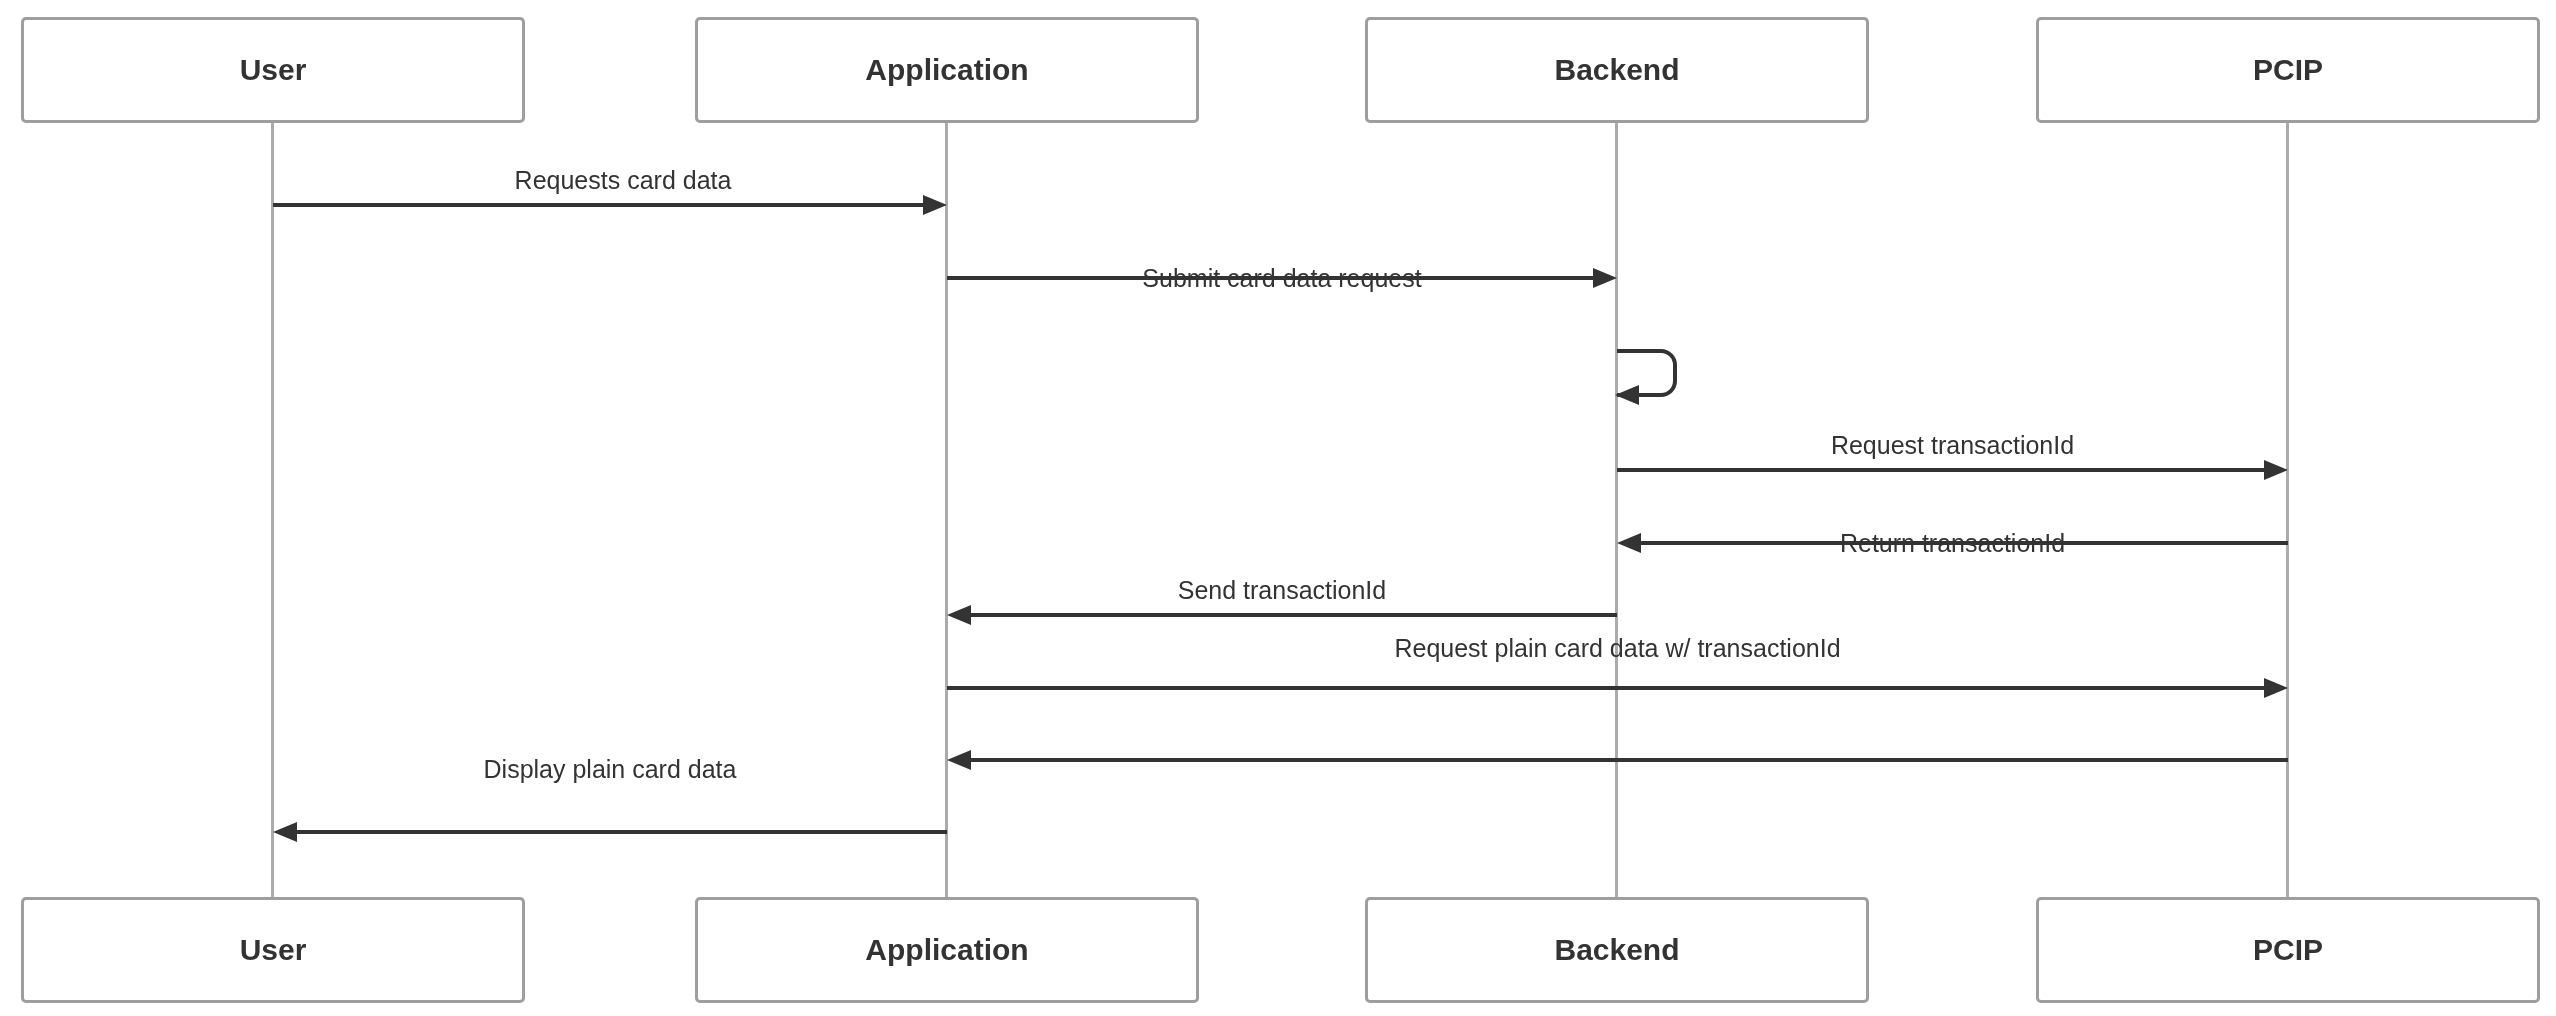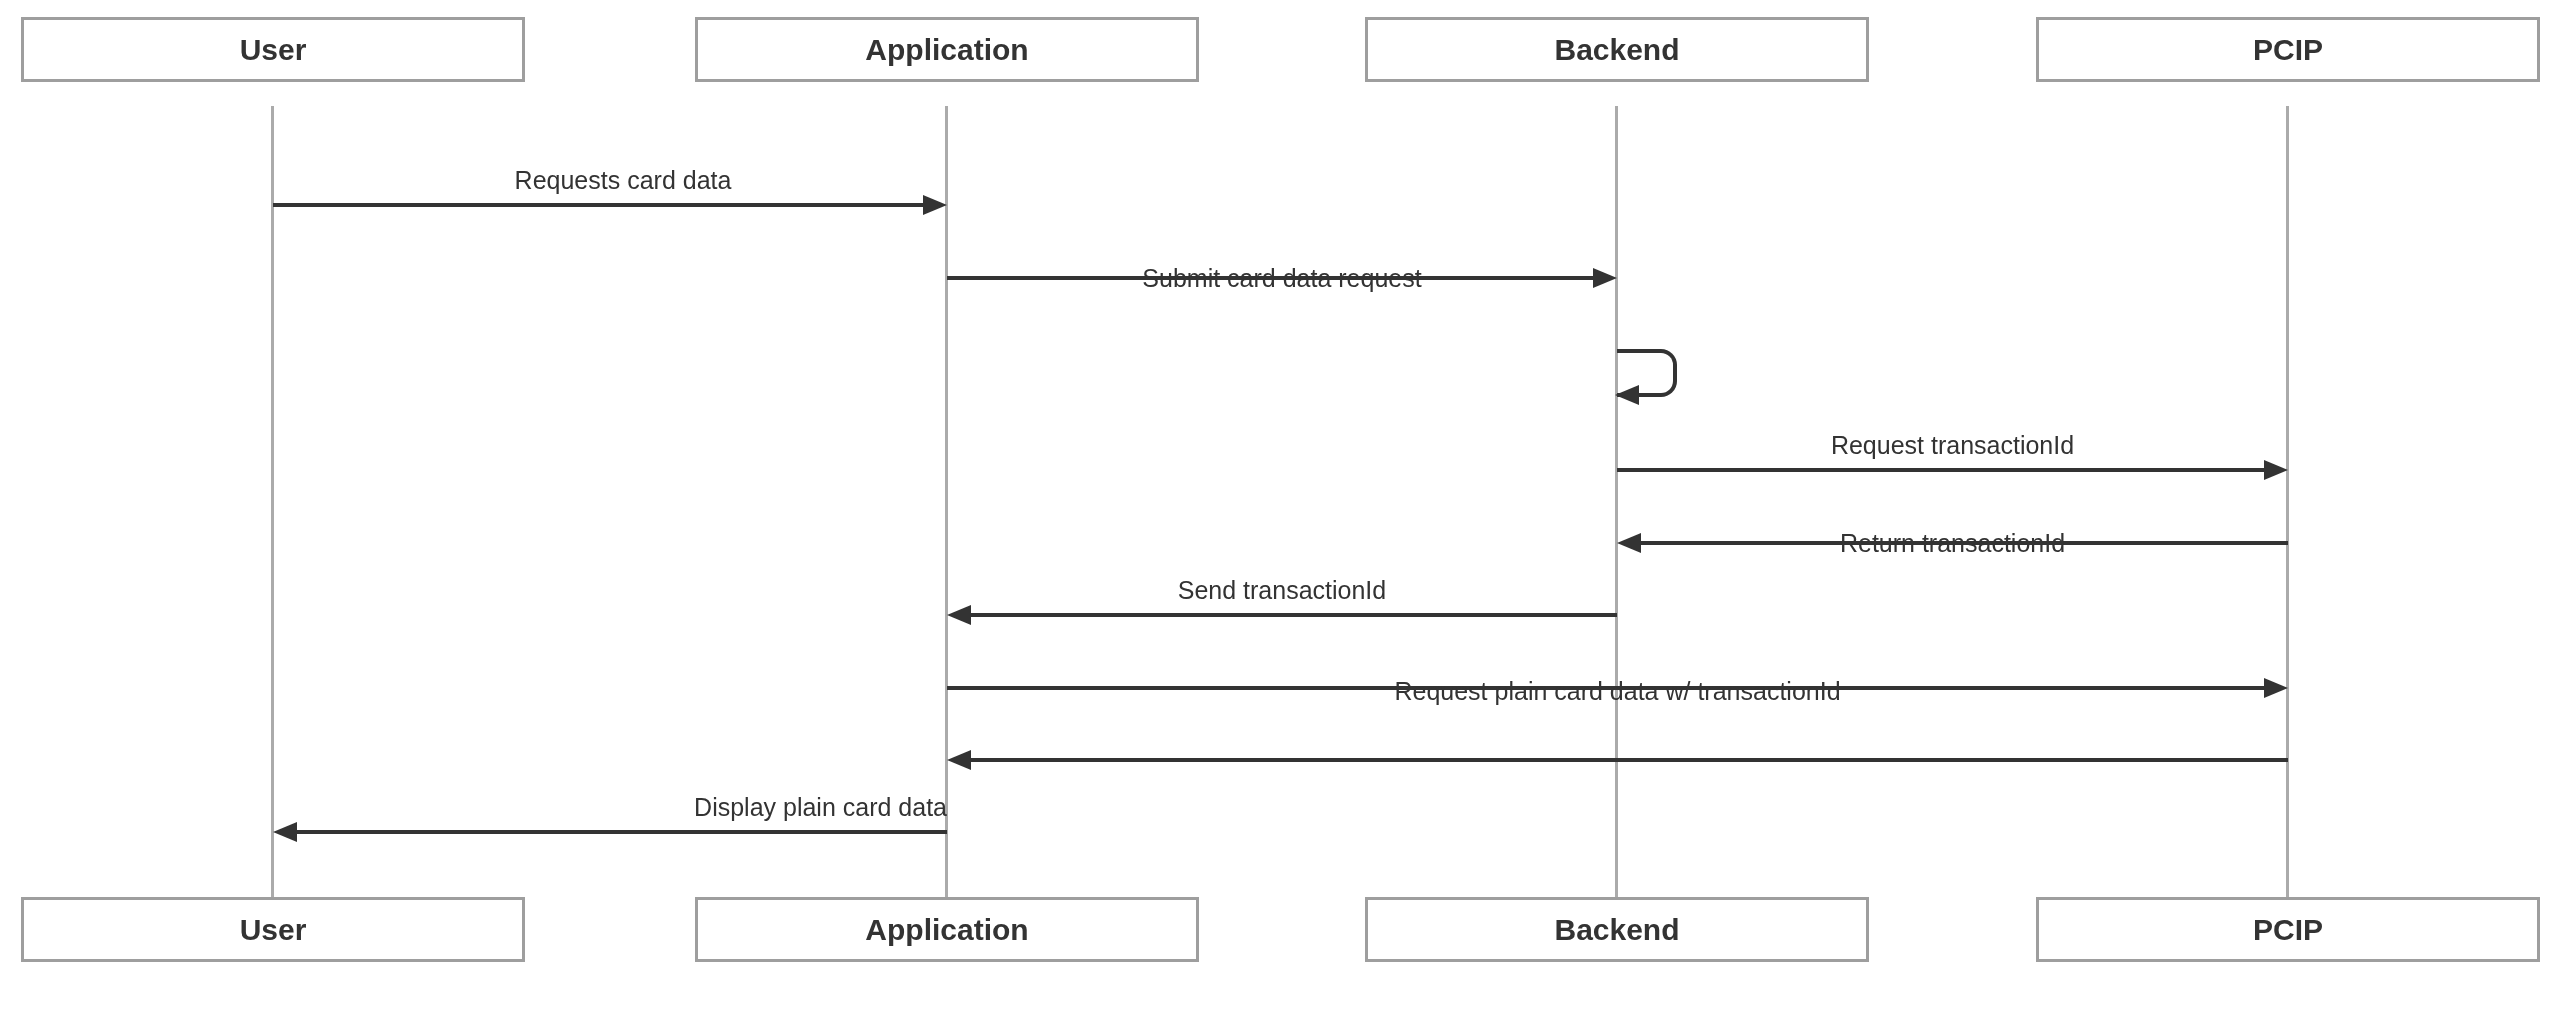--- a/index.html
+++ b/index.html
@@ -7,25 +7,25 @@
     position: relative;
     width: 2556px;
     height: 1016px;
     background: #ffffff;
     font-family: "Liberation Sans", "DejaVu Sans", sans-serif;
     overflow: hidden;
   }
   .actor-box {
     position: absolute;
     width: 504px;
-    height: 65px;
+    height: 106px;
     box-sizing: border-box;
     background: #ffffff;
     border: 3px solid #9e9e9e;
-    border-radius: 0;
+    border-radius: 5px;
     display: flex;
     align-items: center;
     justify-content: center;
     font-size: 30px;
     font-weight: bold;
     color: #333333;
     z-index: 3;
   }
   .lifeline {
     position: absolute;
@@ -128,24 +128,24 @@
   <div class="arrow-right" style="left:2264px; top:460px;"></div>
 
   <div class="msg-label" style="left:1617px; width:671px; top:501px;margin-top:25px;">Return transactionId</div>
   <div class="msg-line" style="left:1639px; width:649px; top:541px;"></div>
   <div class="arrow-left" style="left:1617px; top:533px;"></div>
 
   <div class="msg-label" style="left:947px; width:670px; top:573px;">Send transactionId</div>
   <div class="msg-line" style="left:969px; width:648px; top:613px;"></div>
   <div class="arrow-left" style="left:947px; top:605px;"></div>
 
-  <div class="msg-label" style="left:947px; width:1341px; top:674px;">Request plain card data w/ transactionId</div>
+  <div class="msg-label" style="left:947px; width:1341px; top:631px;">Request plain card data w/ transactionId</div>
   <div class="msg-line" style="left:947px; width:1319px; top:686px;"></div>
   <div class="arrow-right" style="left:2264px; top:678px;"></div>
 
   <div class="msg-line" style="left:969px; width:1319px; top:758px;"></div>
   <div class="arrow-left" style="left:947px; top:750px;"></div>
 
-  <div class="msg-label" style="left:273px; width:674px; top:790px;text-align:right;">Display plain card data</div>
+  <div class="msg-label" style="left:273px; width:674px; top:752px;">Display plain card data</div>
   <div class="msg-line" style="left:295px; width:652px; top:830px;"></div>
   <div class="arrow-left" style="left:273px; top:822px;"></div>
 
 </div>
 
 </body></html>

